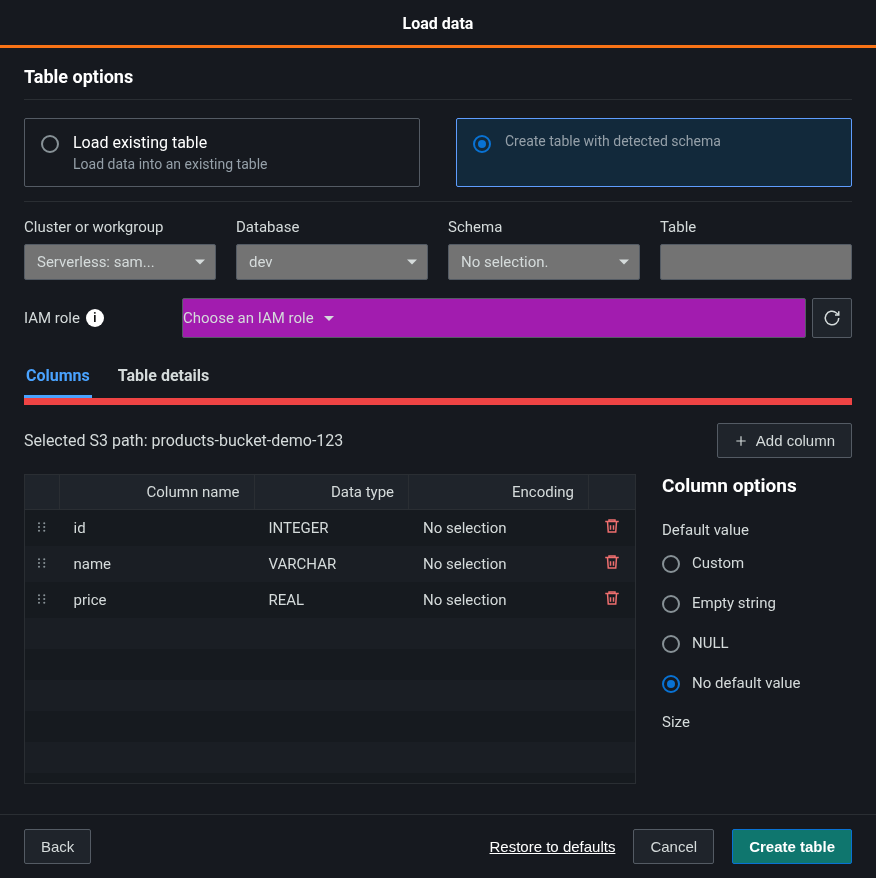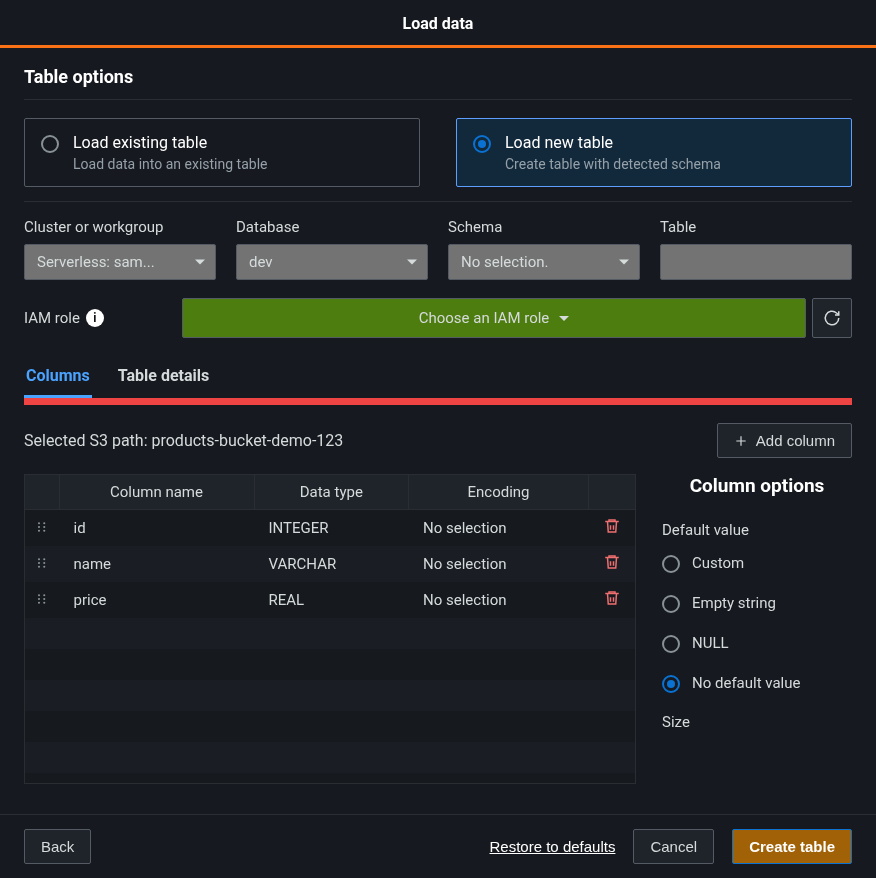--- a/index.html
+++ b/index.html
@@ -87,22 +87,22 @@
   }
 
   .iam-row { display: flex; align-items: center; gap: 16px; margin-bottom: 8px; }
   .iam-label { display: flex; align-items: center; gap: 6px; font-size: 15px; width: 130px; }
   .info-icon {
     width: 18px; height: 18px; border-radius: 50%; display: inline-flex;
     align-items: center; justify-content: center; background:#fff; color:#111; font-weight:700; font-size:12px;
   }
   .iam-select-wrap { flex: 1; display: flex; }
   .iam-select {
-    flex: 1; height: 40px; background:#4d7c0f; border:1px solid #545b64; border-radius:2px;
-    display:flex; align-items:center; justify-content:center; color:#d5dbdb; font-size:15px;
+    flex: 1; height: 40px; background:#a21caf; border:1px solid #545b64; border-radius:2px;
+    display:flex; align-items:center; color:#d5dbdb; font-size:15px;
     position: relative;
     margin-left: 12px;
   }
   .iam-select .caret {
     margin-left:10px;
     border-left:5px solid transparent; border-right:5px solid transparent; border-top:5px solid #d5dbdb;
   }
   .refresh-btn {
     width: 40px; height: 40px; margin-left: 6px; border:1px solid #545b64; border-radius:2px;
     background:#1f242b; display:flex; align-items:center; justify-content:center; cursor:pointer;
@@ -118,41 +118,41 @@
     border-bottom: 3px solid transparent;
   }
   .tab.active { color:#4aa3ff; border-bottom-color:#4aa3ff; }
 
   .mid-row { display:flex; align-items:center; justify-content:space-between; margin-bottom:16px; }
   .s3path { font-size:16px; color:#d5dbdb; }
   .btn {
     border:1px solid #545b64; border-radius:2px; background:#1f242b; color:#d5dbdb;
     padding: 8px 16px; font-size:15px; display:inline-flex; align-items:center; gap:8px; cursor:pointer;
   }
-  .btn.primary { background:#a16207; border-color:#0972d3; color:#fff; font-weight:700; }
+  .btn.primary { background:#0f766e; border-color:#0972d3; color:#fff; font-weight:700; }
   .btn-link { background:none; border:none; color:#fff; text-decoration:underline; cursor:pointer; font-size:15px; }
 
   .lower { display:flex; gap:26px; align-items:flex-start; }
   .table-wrap { flex:1; border:1px solid #2a2e33; height: 310px; overflow:hidden; }
   table { width:100%; border-collapse: collapse; font-size:15px; }
   th {
-    text-align:center; color:#d5dbdb; font-weight:400; padding:8px 14px;
+    text-align:right; color:#d5dbdb; font-weight:400; padding:8px 14px;
     background:#1f242b; border-bottom:1px solid #2a2e33; border-right:1px solid #2a2e33;
   }
   th:last-child, td:last-child { border-right:none; }
   tbody tr:nth-child(odd) td { background:#161a1f; }
   tbody tr:nth-child(even) td { background:#1a1e24; }
   td { padding:7px 14px; color:#d5dbdb; border-right:1px solid transparent; }
   td.drag { width:34px; color:#879196; text-align:center; padding:7px 4px; }
   td.actions { width:44px; text-align:center; }
   .trash svg { width:18px; height:18px; }
   tbody tr.filler td { height:31px; padding:0; }
 
   .side { width:190px; }
-  .side h3 { color:#fff; font-size:19px; font-weight:700; margin-bottom:24px;text-align:center; }
+  .side h3 { color:#fff; font-size:19px; font-weight:700; margin-bottom:24px; }
   .side-label { color:#d5dbdb; font-size:15px; margin-bottom:14px; }
   .radio-row { display:flex; align-items:center; gap:12px; margin-bottom:20px; font-size:15px; }
   .radio-row .radio { width:18px; height:18px; }
 
   .footer {
     height: 64px; border-top: 1px solid #2a2e33;
     display:flex; align-items:center; justify-content:space-between;
     padding: 0 24px;
   }
   .footer-right { display:flex; align-items:center; gap:18px; }
@@ -170,21 +170,20 @@
     <div class="tile">
       <span class="radio"></span>
       <div>
         <div class="tile-title">Load existing table</div>
         <div class="tile-desc">Load data into an existing table</div>
       </div>
     </div>
     <div class="tile selected">
       <span class="radio checked"></span>
       <div>
-        <div class="tile-title">Load new table</div>
         <div class="tile-desc">Create table with detected schema</div>
       </div>
     </div>
   </div>
 
   <div class="divider"></div>
 
   <div class="form-row">
     <div class="form-group">
       <span class="form-label">Cluster or workgroup</span>

